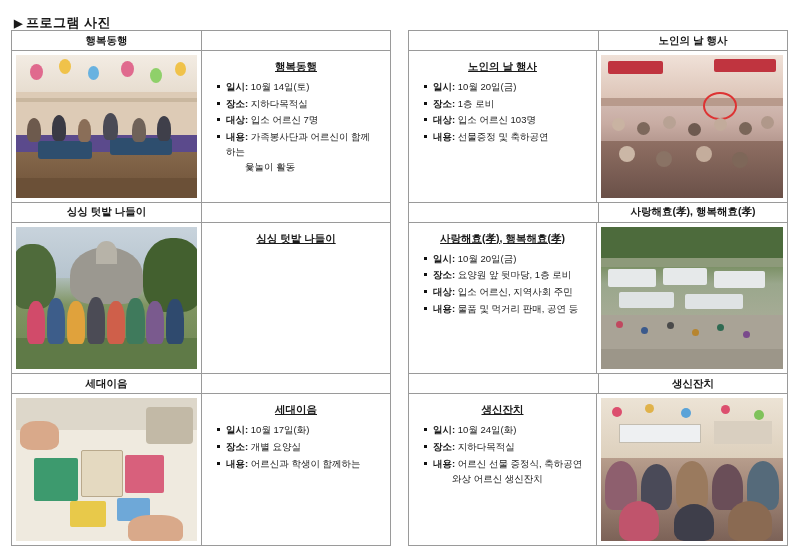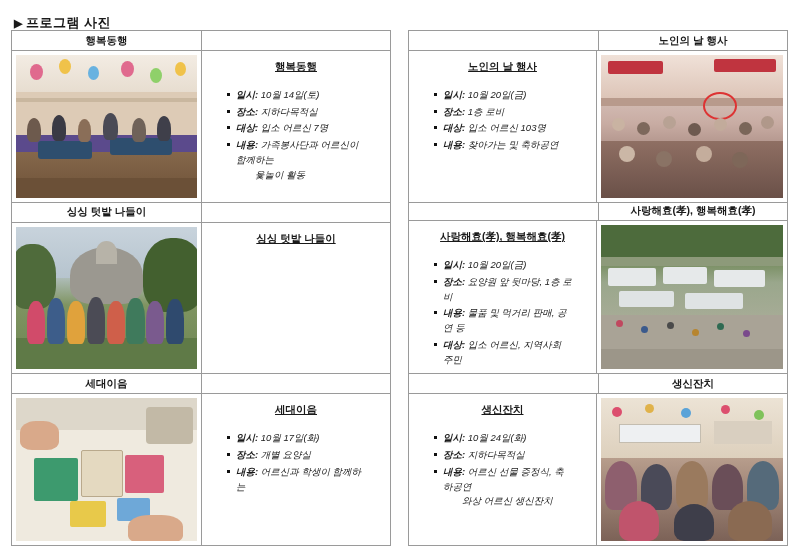--- a/index.html
+++ b/index.html
@@ -110,23 +110,22 @@
   .evt-title {
     text-align: center;
     font-size: 10.5px;
     font-weight: bold;
     text-decoration: underline;
     margin-bottom: 6px;
     margin-top: 2px;
   }
   ul.evt-list {
     list-style: none;
-    margin: 14px;
+    margin: 4px;
     padding: 0;
-    font-style: italic;
   }
   ul.evt-list li {
     position: relative;
     padding-left: 11px;
     font-size: 9.5px;
     line-height: 1.55;
     margin-bottom: 2px;
   }
   ul.evt-list li::before {
     content: "";
@@ -323,21 +322,21 @@
         <div class="half half-a"></div>
         <div class="half half-b">노인의 날 행사</div>
       </div>
       <div class="row-body">
         <div class="cell-text bordered-right">
           <div class="evt-title">노인의 날 행사</div>
           <ul class="evt-list">
             <li><span class="k">일시:</span> <span>10월 20일(금)</span></li>
             <li><span class="k">장소:</span> <span>1층 로비</span></li>
             <li><span class="k">대상:</span> <span>입소 어르신 103명</span></li>
-            <li><span class="k">내용:</span> <span>찾아가는 및 축하공연</span></li>
+            <li><span class="k">내용:</span> <span>선물증정 및 축하공연</span></li>
           </ul>
         </div>
         <div class="cell-photo">
           <div class="photo p4">
             <div class="layer stage"></div>
             <div class="layer banner" style="left:4%;top:4%;width:30%;height:9%;"></div>
             <div class="layer banner" style="left:62%;top:3%;width:34%;height:9%;"></div>
             <div class="layer" style="left:0;top:30%;width:100%;height:6%;background:#b89a8c;"></div>
             <div class="layer circle" style="left:56%;top:26%;width:30px;height:24px;"></div>
             <div class="layer head" style="left:6%;top:44%;width:13px;height:13px;background:#c9b3a2;"></div>
@@ -361,22 +360,22 @@
       <div class="row-head split">
         <div class="half half-a"></div>
         <div class="half half-b">사랑해효(孝), 행복해효(孝)</div>
       </div>
       <div class="row-body">
         <div class="cell-text bordered-right">
           <div class="evt-title">사랑해효(孝), 행복해효(孝)</div>
           <ul class="evt-list">
             <li><span class="k">일시:</span> <span>10월 20일(금)</span></li>
             <li><span class="k">장소:</span> <span>요양원 앞 뒷마당, 1층 로비</span></li>
+            <li><span class="k">대상:</span> <span>입소 어르신, 지역사회 주민</span></li>
             <li><span class="k">내용:</span> <span>물품 및 먹거리 판매, 공연 등</span></li>
-            <li><span class="k">대상:</span> <span>입소 어르신, 지역사회 주민</span></li>
           </ul>
         </div>
         <div class="cell-photo">
           <div class="photo p5">
             <div class="layer treeline"></div>
             <div class="layer" style="left:0;top:22%;width:100%;height:6%;background:#8d9a7a;"></div>
             <div class="layer tent" style="left:4%;top:30%;width:26%;height:12%;"></div>
             <div class="layer tent" style="left:34%;top:29%;width:24%;height:12%;"></div>
             <div class="layer tent" style="left:62%;top:31%;width:28%;height:12%;"></div>
             <div class="layer tent" style="left:10%;top:46%;width:30%;height:11%;background:#dfe3e4;"></div>

